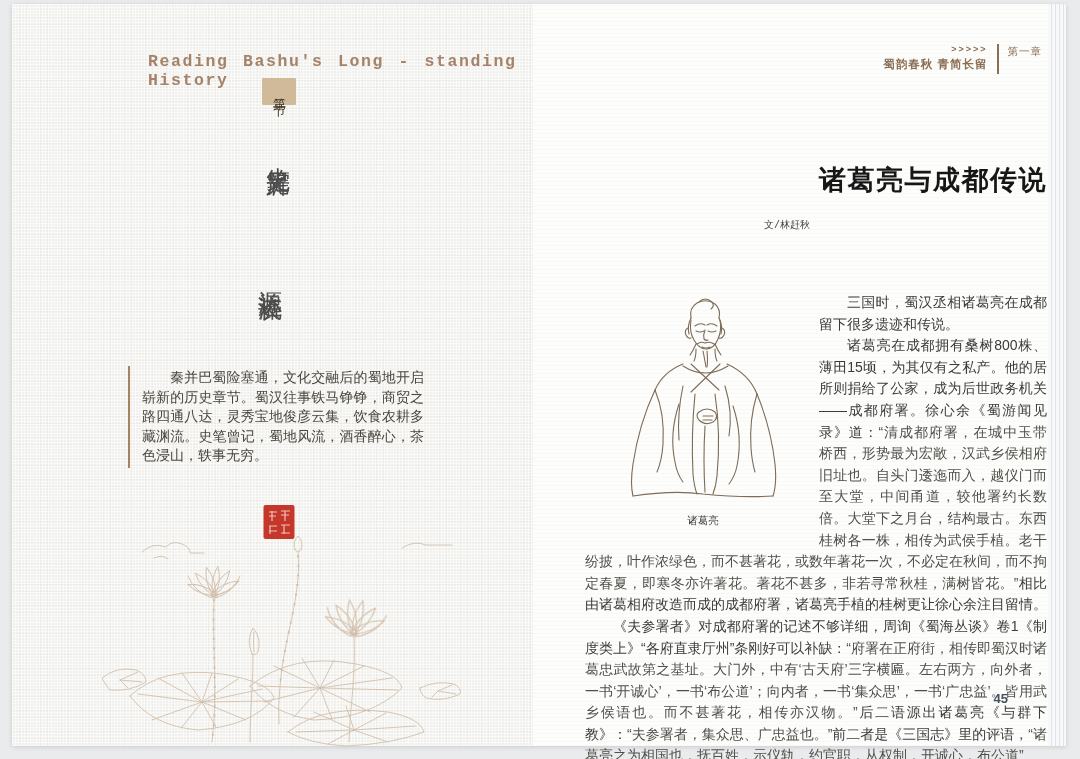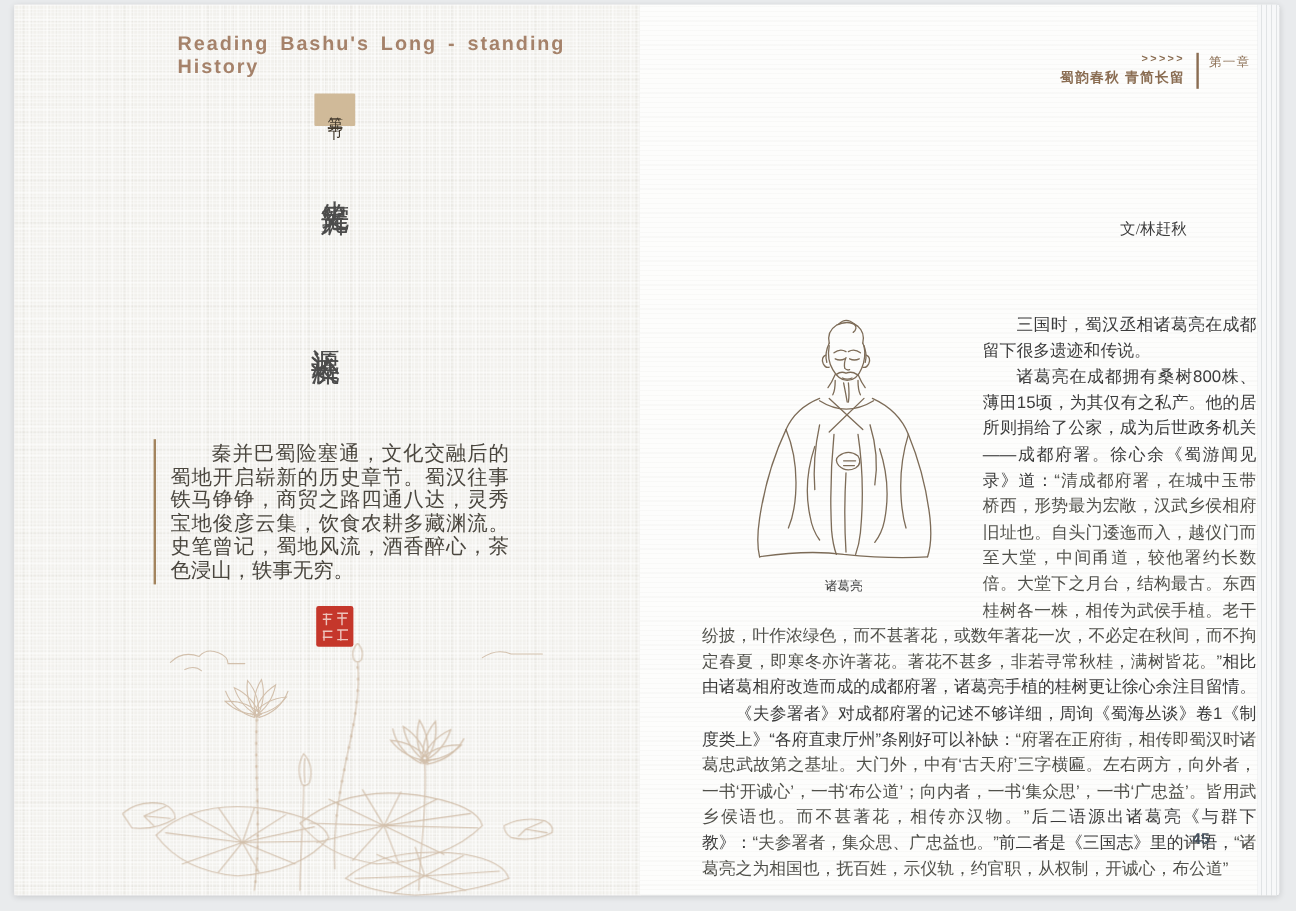--- a/index.html
+++ b/index.html
@@ -8,50 +8,50 @@
   .book{position:absolute;left:12px;top:4px;width:1054px;height:742px;background:#fff;
         border-radius:2px;box-shadow:0 1px 5px rgba(0,0,0,.14);}
   
   .page-left{position:absolute;left:0;top:0;width:521px;height:742px;background-color:#f2f1ed;
     background-image:
       repeating-linear-gradient(0deg, rgba(255,255,255,.55) 0 1px, transparent 1px 3px),
       repeating-linear-gradient(90deg, rgba(255,255,255,.55) 0 1px, transparent 1px 3px),
       repeating-linear-gradient(0deg, rgba(185,181,172,.10) 0 1px, transparent 1px 7px),
       repeating-linear-gradient(90deg, rgba(185,181,172,.10) 0 1px, transparent 1px 7px);
     border-right:1px solid rgba(0,0,0,.04);}
-  .eng-title{position:absolute;left:136px;top:24px;font-family:Liberation Sans, sans-serif;
+  .eng-title{position:absolute;left:136px;top:48px;font-family:Liberation Mono, monospace;
     font-size:16.5px;font-weight:600;letter-spacing:1.6px;word-spacing:3px;color:#a5826a;}
   .section-badge{position:absolute;left:250px;top:74px;background:#d0ba99;color:#433a2d;
     writing-mode:vertical-rl;text-orientation:upright;font-size:13px;letter-spacing:3px;
     padding:9px 8px;border-radius:1px;}
   .vtitle{position:absolute;writing-mode:vertical-rl;text-orientation:upright;
     font-family:"Liberation Serif",serif;font-size:24px;color:#4c4c4c;letter-spacing:2px;}
   .vtitle.t1{left:250px;top:144px;}
   .vtitle.t2{left:242px;top:268px;}
   .intro-block{position:absolute;left:116px;top:362px;width:282px;border-left:2px solid #a3845e;
     padding:2px 0 2px 12px;}
-  .intro-text{font-family:"Liberation Serif",serif;font-size:17px;line-height:19.5px;
+  .intro-text{font-family:"Liberation Serif",serif;font-size:14px;line-height:19.5px;
     color:#4a463e;text-align:justify;text-indent:2em;margin:0;}
   .seal{position:absolute;left:251px;top:500px;width:32px;height:36px;}
   .lotus{position:absolute;left:90px;top:532px;}
   
   .page-right{position:absolute;left:521px;top:0;width:515px;height:742px;background:#fdfdfc;
     background-image:
       repeating-linear-gradient(0deg, rgba(240,240,238,.35) 0 1px, transparent 1px 4px);}
   .rp-header{position:absolute;top:40px;right:6px;display:flex;align-items:flex-start;gap:9px;}
   .rp-header .hl{display:flex;flex-direction:column;align-items:flex-end;}
   .hdr-arrows{font-size:9px;font-weight:700;letter-spacing:2px;color:#8a6d52;line-height:10px;}
   .hdr-series{font-size:11.5px;font-weight:700;letter-spacing:1px;color:#8a6d52;margin-top:3px;text-align:right;}
   .hdr-divider{width:2px;height:30px;background:#8a6d52;}
   .hdr-chapter{font-size:10.5px;color:#8a6d52;padding-top:1px;letter-spacing:1px;}
   .article{position:absolute;left:52px;top:158px;width:462px;}
   .article-title{text-align:right;font-size:27px;font-weight:700;letter-spacing:1.5px;
     color:#161616;margin:0;}
-  .byline{margin-top:20px;text-align:right;padding-right:58px;font-family:Liberation Serif, serif;
-    font-size:13px;color:#3c3c3c;}
+  .byline{margin-top:20px;text-align:center;padding-right:58px;font-family:Liberation Mono, monospace;
+    font-size:10px;color:#3c3c3c;}
   .body-text{margin-top:60px;}
   .figure{float:left;width:212px;margin:2px 10px 2px 12px;text-align:center;}
   .figure svg{display:block;margin:0 auto;}
   .fig-caption{font-size:10.5px;color:#3e3e3e;margin-top:14px;font-family:"Liberation Serif",serif;}
   .body-text p{margin:0;font-size:14px;line-height:21.6px;text-align:justify;
     color:#3b3b3b;text-indent:2em;}
   .seg-kai{font-family:Liberation Sans, sans-serif;color:#50504a;}
   .page-num{position:absolute;right:40px;bottom:40px;font-size:13px;font-weight:700;color:#44505c;}
   
   .page-stack{position:absolute;left:1036px;top:0;width:18px;height:742px;border-radius:0 2px 2px 0;
@@ -151,20 +151,21 @@
       <div class="rp-header">
         <div class="hl">
           <div class="hdr-arrows">&gt;&gt;&gt;&gt;&gt;</div>
           <div class="hdr-series">蜀韵春秋  青简长留</div>
         </div>
         <div class="hdr-divider"></div>
         <div class="hdr-chapter">第一章</div>
       </div>
 
       <div class="article">
+        <h1 class="article-title">诸葛亮与成都传说</h1>
         <div class="byline">文/林赶秋</div>
 
         <div class="body-text">
           <div class="figure">
             <svg width="200" height="206" viewBox="0 0 200 206">
               <g stroke="#7d6c58" stroke-width="1.1" fill="none" stroke-linecap="round">
                 <path d="M96,8 q6,-6 13,0 q3,4 -1,7"></path>
                 <path d="M88,24 Q86,14 94,9 Q104,4 112,10 Q118,15 116,24"></path>
                 <path d="M88,24 q-4,8 -2,16"></path>
                 <path d="M116,24 q4,8 2,16"></path>

